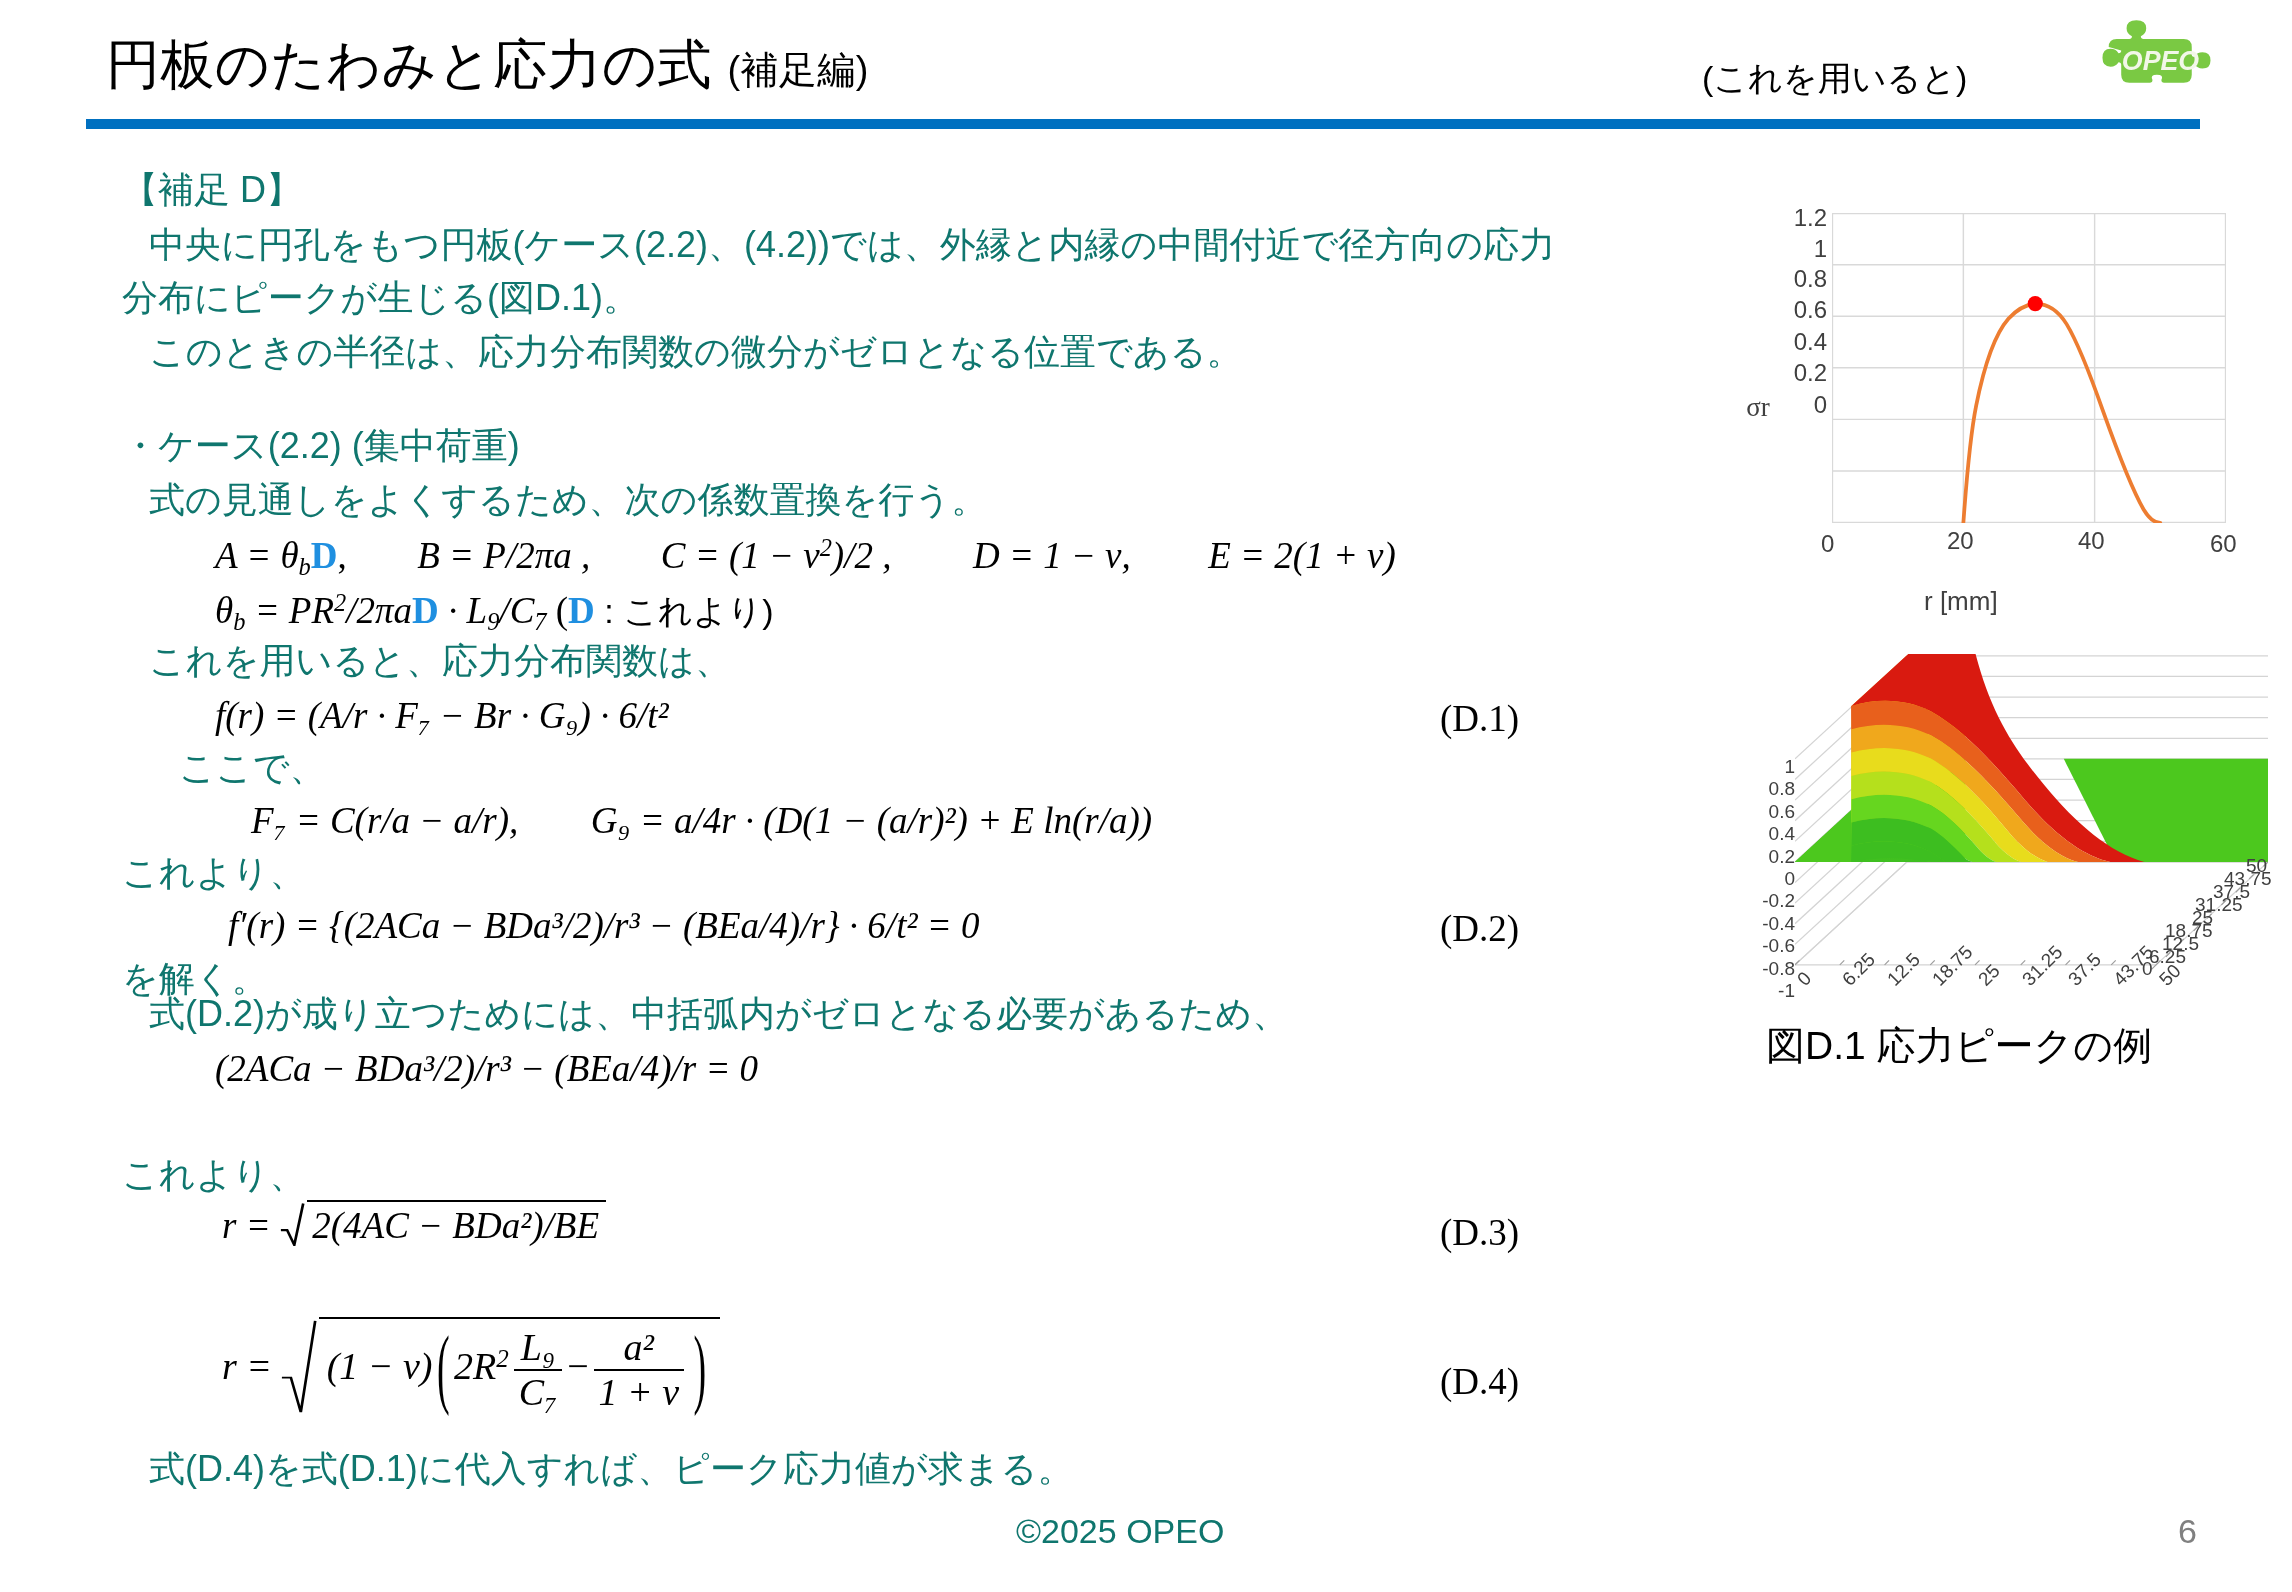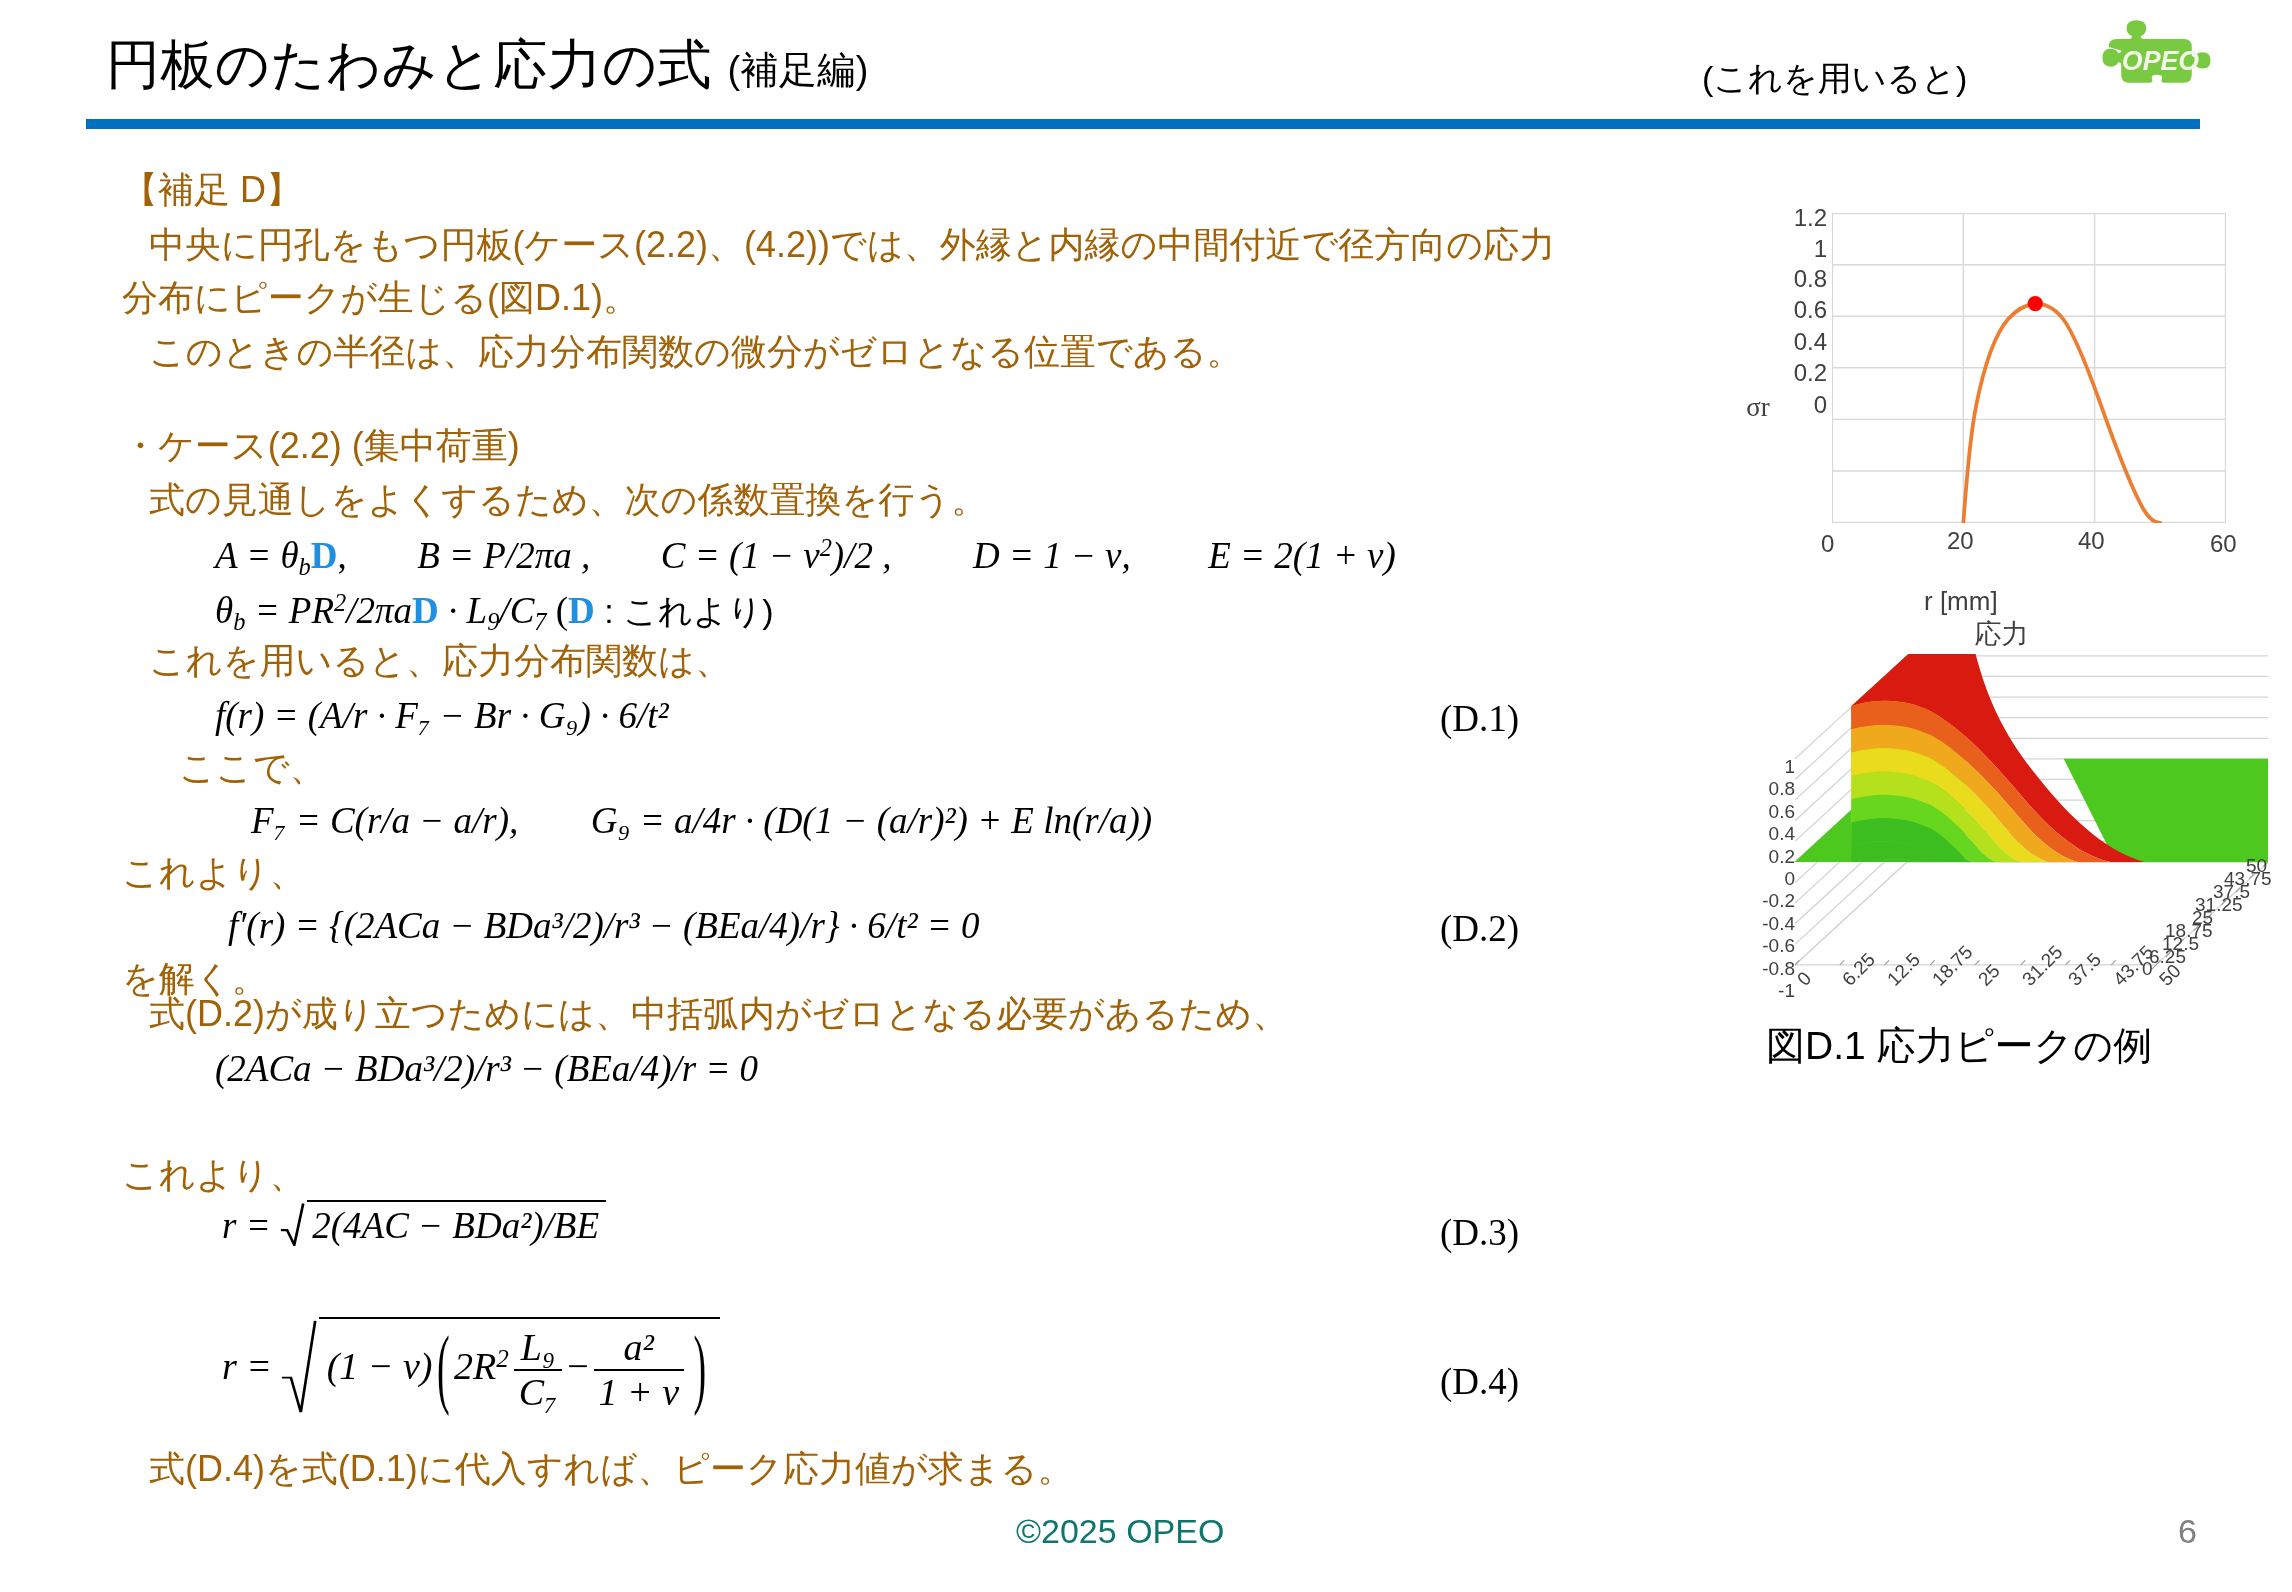--- a/index.html
+++ b/index.html
@@ -26,21 +26,21 @@
     position: absolute; left: 86px; top: 119px;
     width: 2114px; height: 9.9px; background: #0070C0;
   }
   #logo {
     position: absolute; left: 2098px; top: 19.7px;
     width: 150px; height: 79px;
   }
 
   
   .tx {
-    position: absolute; color: #a16207;
+    position: absolute; color: #0f766e;
     font-family: "Liberation Sans", "DejaVu Sans", sans-serif;
     font-size: 36px; line-height: 1.0; white-space: nowrap;
   }
   .eq {
     position: absolute; color: #000;
     font-family: "Liberation Serif", "DejaVu Serif", serif;
     font-style: italic; font-size: 37px; white-space: nowrap;
     line-height: 1.0;
   }
   .eq .up { font-style: normal; }
@@ -268,21 +268,20 @@
                C 318,264 333,305 348,331
                C 354,341 360,346 366.7,346" fill="none" stroke="#ED7D31" stroke-width="4.2" stroke-linecap="round"></path>
       <circle cx="227" cy="101" r="8.5" fill="#FF0000"></circle>
     </svg>
 
     <div class="xlab" style="left:73px;  top:315px;">0</div>
     <div class="xlab" style="left:199px; top:312px;">20</div>
     <div class="xlab" style="left:330px; top:312px;">40</div>
     <div class="xlab" style="left:462px; top:315px;">60</div>
     <div class="xaxis-title">r [mm]</div>
-    <div class="chart-title">応力</div>
   </div>
 
   <div id="chart3d">
 
     <div class="zlab" style="left:0px;  top:102px;">1</div>
     <div class="zlab" style="left:0px;  top:124px;">0.8</div>
     <div class="zlab" style="left:0px;  top:147px;">0.6</div>
     <div class="zlab" style="left:0px;  top:169px;">0.4</div>
     <div class="zlab" style="left:0px;  top:192px;">0.2</div>
     <div class="zlab" style="left:0px;  top:214px;">0</div>

